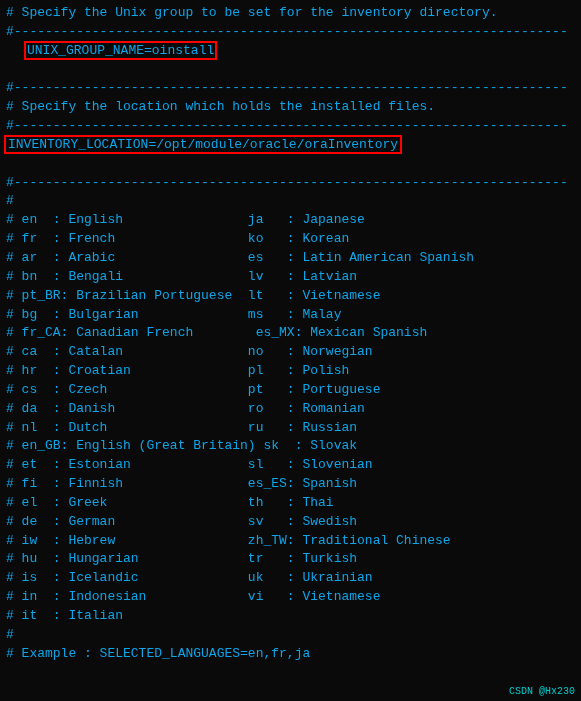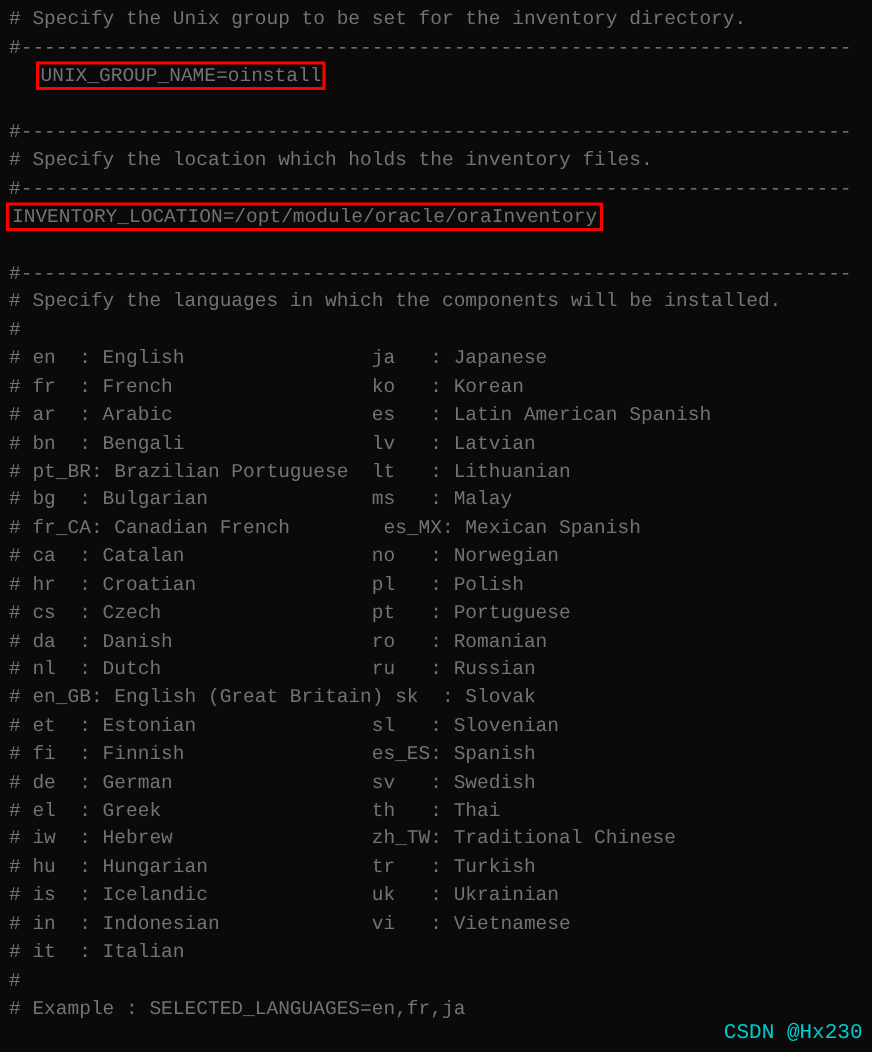--- a/index.html
+++ b/index.html
@@ -24,65 +24,64 @@
       height: 701px;
       background-color: #0a0a0a;
       padding: 4px 6px;
       overflow: hidden;
       position: relative;
     }
 
     .line {
       line-height: 1.45;
       white-space: pre;
-      color: #737373;
+      color: #0ea5e9;
     }
 
     .watermark {
       position: absolute;
       bottom: 4px;
       right: 6px;
       color: #00cccc;
-      font-size: 14px;
+      font-size: 10px;
     }
   </style>
 </head>
 <body>
 
 <div class="terminal">
   <div id="terminal-content">
       <div class="line"># Specify the Unix group to be set for the inventory directory.</div>
       <div class="line">#-----------------------------------------------------------------------</div>
       <div style="line-height: 1.45; padding-left: 20px;"><div class="line" style="display: inline; outline: red solid 2px; background: transparent; padding: 0px 1px;">UNIX_GROUP_NAME=oinstall</div></div>
       <div class="line">&nbsp;</div>
       <div class="line">#-----------------------------------------------------------------------</div>
-      <div class="line"># Specify the location which holds the inventory files.</div>
+      <div class="line"># Specify the location which holds the installed files.</div>
       <div class="line">#-----------------------------------------------------------------------</div>
       <div style="line-height: 1.45;"><div class="line" style="display: inline; outline: red solid 2px; background: transparent; padding: 0px 2px;">INVENTORY_LOCATION=/opt/module/oracle/oraInventory</div></div>
       <div class="line">&nbsp;</div>
       <div class="line">#-----------------------------------------------------------------------</div>
-      <div class="line"># Specify the languages in which the components will be installed.</div>
       <div class="line">#</div>
       <div class="line"># en  : English                ja   : Japanese</div>
       <div class="line"># fr  : French                 ko   : Korean</div>
       <div class="line"># ar  : Arabic                 es   : Latin American Spanish</div>
       <div class="line"># bn  : Bengali                lv   : Latvian</div>
-      <div class="line"># pt_BR: Brazilian Portuguese  lt   : Lithuanian</div>
+      <div class="line"># pt_BR: Brazilian Portuguese  lt   : Vietnamese</div>
       <div class="line"># bg  : Bulgarian              ms   : Malay</div>
       <div class="line"># fr_CA: Canadian French        es_MX: Mexican Spanish</div>
       <div class="line"># ca  : Catalan                no   : Norwegian</div>
       <div class="line"># hr  : Croatian               pl   : Polish</div>
       <div class="line"># cs  : Czech                  pt   : Portuguese</div>
       <div class="line"># da  : Danish                 ro   : Romanian</div>
       <div class="line"># nl  : Dutch                  ru   : Russian</div>
       <div class="line"># en_GB: English (Great Britain) sk  : Slovak</div>
       <div class="line"># et  : Estonian               sl   : Slovenian</div>
       <div class="line"># fi  : Finnish                es_ES: Spanish</div>
+      <div class="line"># el  : Greek                  th   : Thai</div>
       <div class="line"># de  : German                 sv   : Swedish</div>
-      <div class="line"># el  : Greek                  th   : Thai</div>
       <div class="line"># iw  : Hebrew                 zh_TW: Traditional Chinese</div>
       <div class="line"># hu  : Hungarian              tr   : Turkish</div>
       <div class="line"># is  : Icelandic              uk   : Ukrainian</div>
       <div class="line"># in  : Indonesian             vi   : Vietnamese</div>
       <div class="line"># it  : Italian</div>
       <div class="line">#</div>
       <div class="line"># Example : SELECTED_LANGUAGES=en,fr,ja</div>
     </div>
   <div class="watermark">CSDN @Hx230</div>
 </div>

